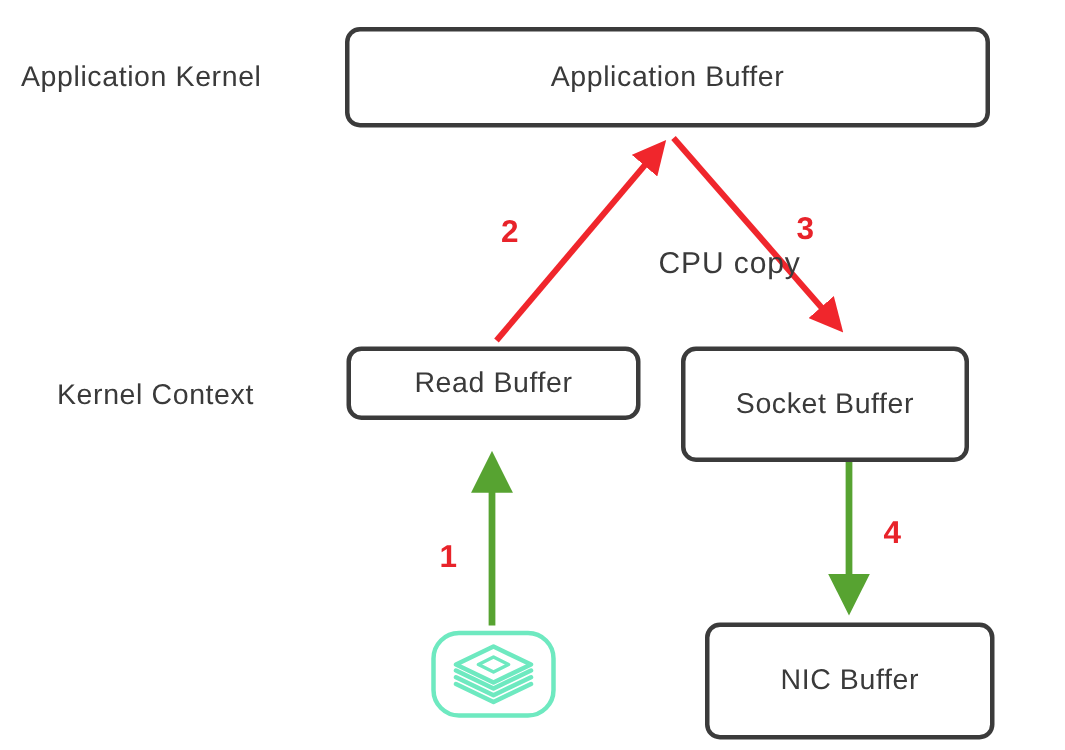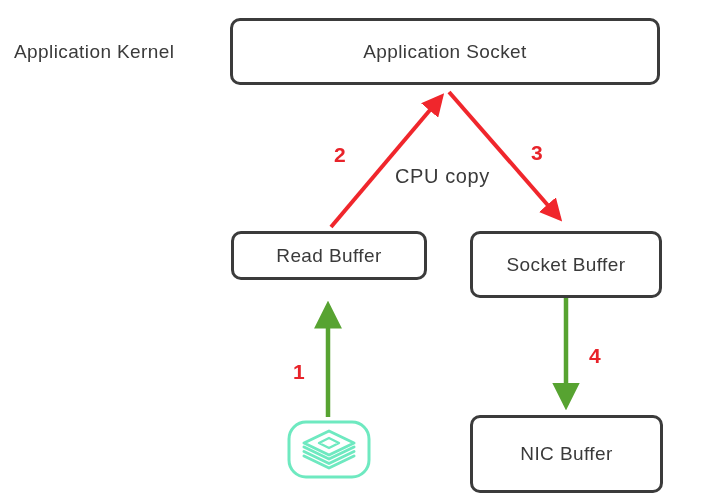--- a/index.html
+++ b/index.html
@@ -26,21 +26,21 @@
     border:3px solid var(--box-border);border-radius:10px;
     display:flex;align-items:center;justify-content:center;
     font-size:19px;color:var(--text);letter-spacing:.4px;
   }
   .ctx-label{
     position:absolute;z-index:2;font-size:19px;color:var(--text);
     letter-spacing:.4px;white-space:nowrap;
   }
   .copy-label{
     position:absolute;z-index:3;font-size:20px;color:var(--text);
-    letter-spacing:.6px;white-space:nowrap;
+    letter-spacing:.6px;white-space:nowrap;margin-left:44px;
   }
   .step-num{
     position:absolute;z-index:3;font-size:21px;font-weight:700;color:var(--step-red);
   }
   .disk-icon{position:absolute;z-index:2;}
   .disk-icon .mint{stroke:var(--icon-mint);fill:none;stroke-linejoin:round;stroke-linecap:round;}
 </style>
 </head>
 <body>
 
@@ -55,24 +55,25 @@
         <path class="green-head" d="M0,0 L6.2,3.1 L0,6.2 Z"></path>
       </marker>
     </defs>
     <line class="red-line" x1="331" y1="227" x2="441" y2="97" marker-end="url(#headRed)"></line>
     <line class="red-line" x1="449" y1="92" x2="559" y2="218" marker-end="url(#headRed)"></line>
     <line class="green-line" x1="328" y1="417" x2="328" y2="306" marker-end="url(#headGreen)"></line>
     <line class="green-line" x1="566" y1="298" x2="566" y2="405" marker-end="url(#headGreen)"></line>
   </svg>
 
   <div class="ctx-label" style="left:14px;top:41px">Application Kernel</div>
+  <div class="ctx-label" style="left:38px;top:253px">Kernel Context</div>
 
-  <div class="node" style="left:230px;top:18px;width:430px;height:67px">Application Socket</div>
+  <div class="node" style="left:230px;top:18px;width:430px;height:67px">Application Buffer</div>
   <div class="node" style="left:231px;top:231px;width:196px;height:49px">Read Buffer</div>
-  <div class="node" style="left:470px;top:231px;width:192px;height:67px">Socket Buffer</div>
+  <div class="node" style="left:454px;top:231px;width:192px;height:77px">Socket Buffer</div>
   <div class="node" style="left:470px;top:415px;width:193px;height:78px">NIC Buffer</div>
 
   <div class="copy-label" style="left:395px;top:165px">CPU copy</div>
 
   <div class="step-num" style="left:293px;top:360px">1</div>
   <div class="step-num" style="left:334px;top:143px">2</div>
   <div class="step-num" style="left:531px;top:141px">3</div>
   <div class="step-num" style="left:589px;top:344px">4</div>
 
   <svg class="disk-icon" style="left:287px;top:420px" width="84" height="59" viewBox="0 0 84 59" aria-hidden="true">

